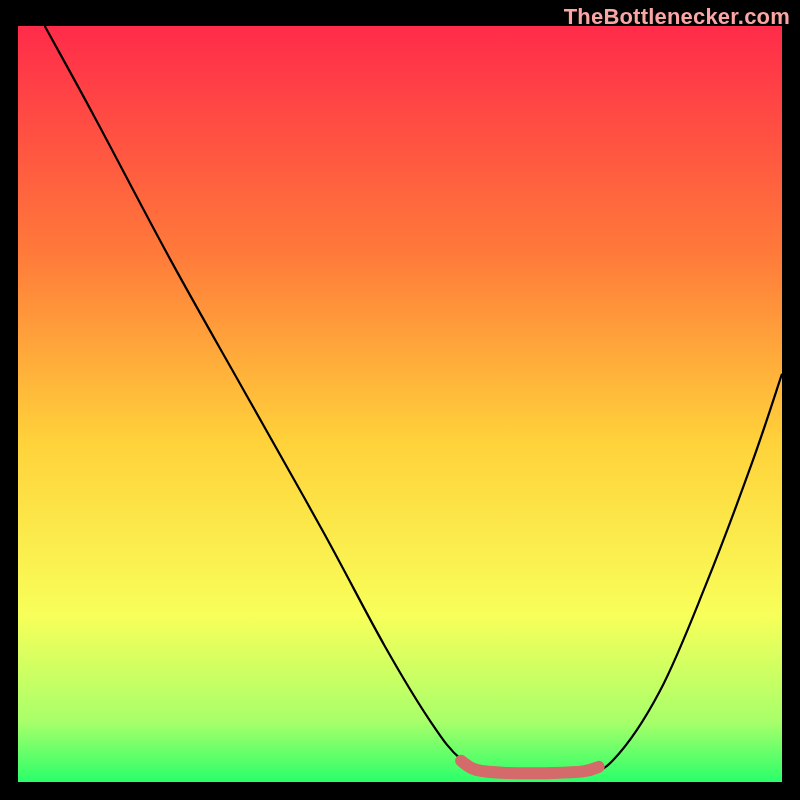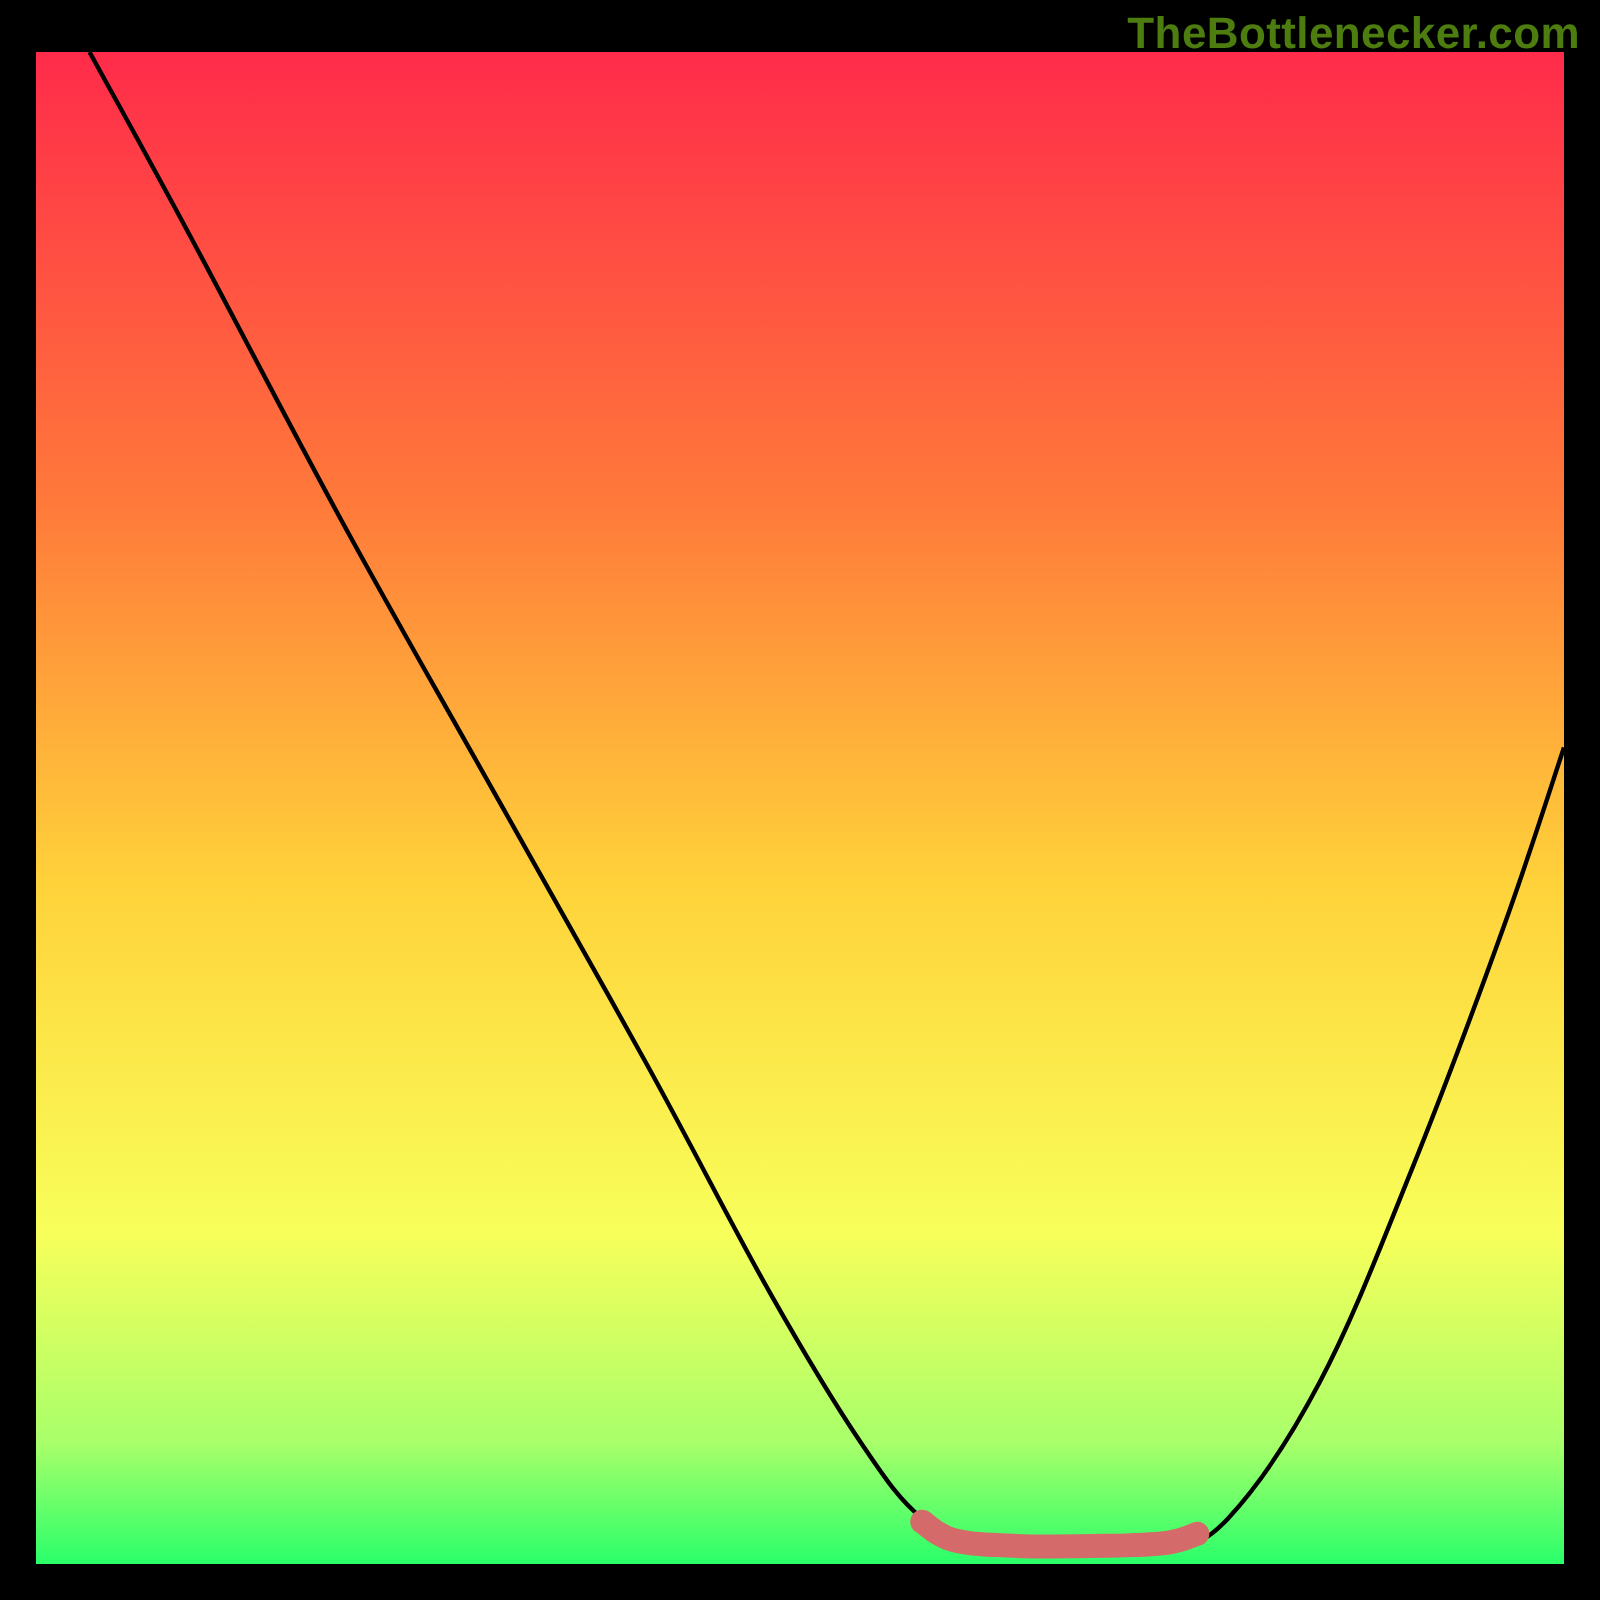--- a/index.html
+++ b/index.html
@@ -16,21 +16,21 @@
     left: 18px;
     top: 26px;
     width: 764px;
     height: 756px;
     background: #000;
   }
   .watermark {
     position: absolute;
     top: 4px;
     right: 10px;
-    color: #4d7c0f;
+    color: #fca5a5;
     font-size: 22px;
     font-weight: 600;
     letter-spacing: 0.2px;
   }
   svg {
     display: block;
   }
 </style>
 </head>
 <body>

